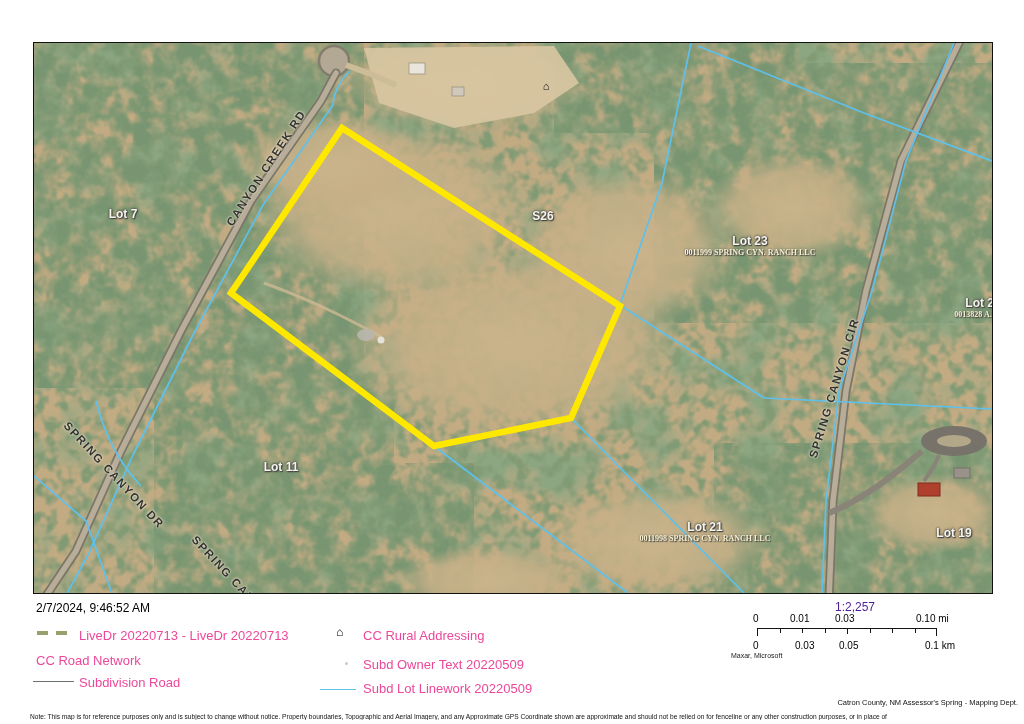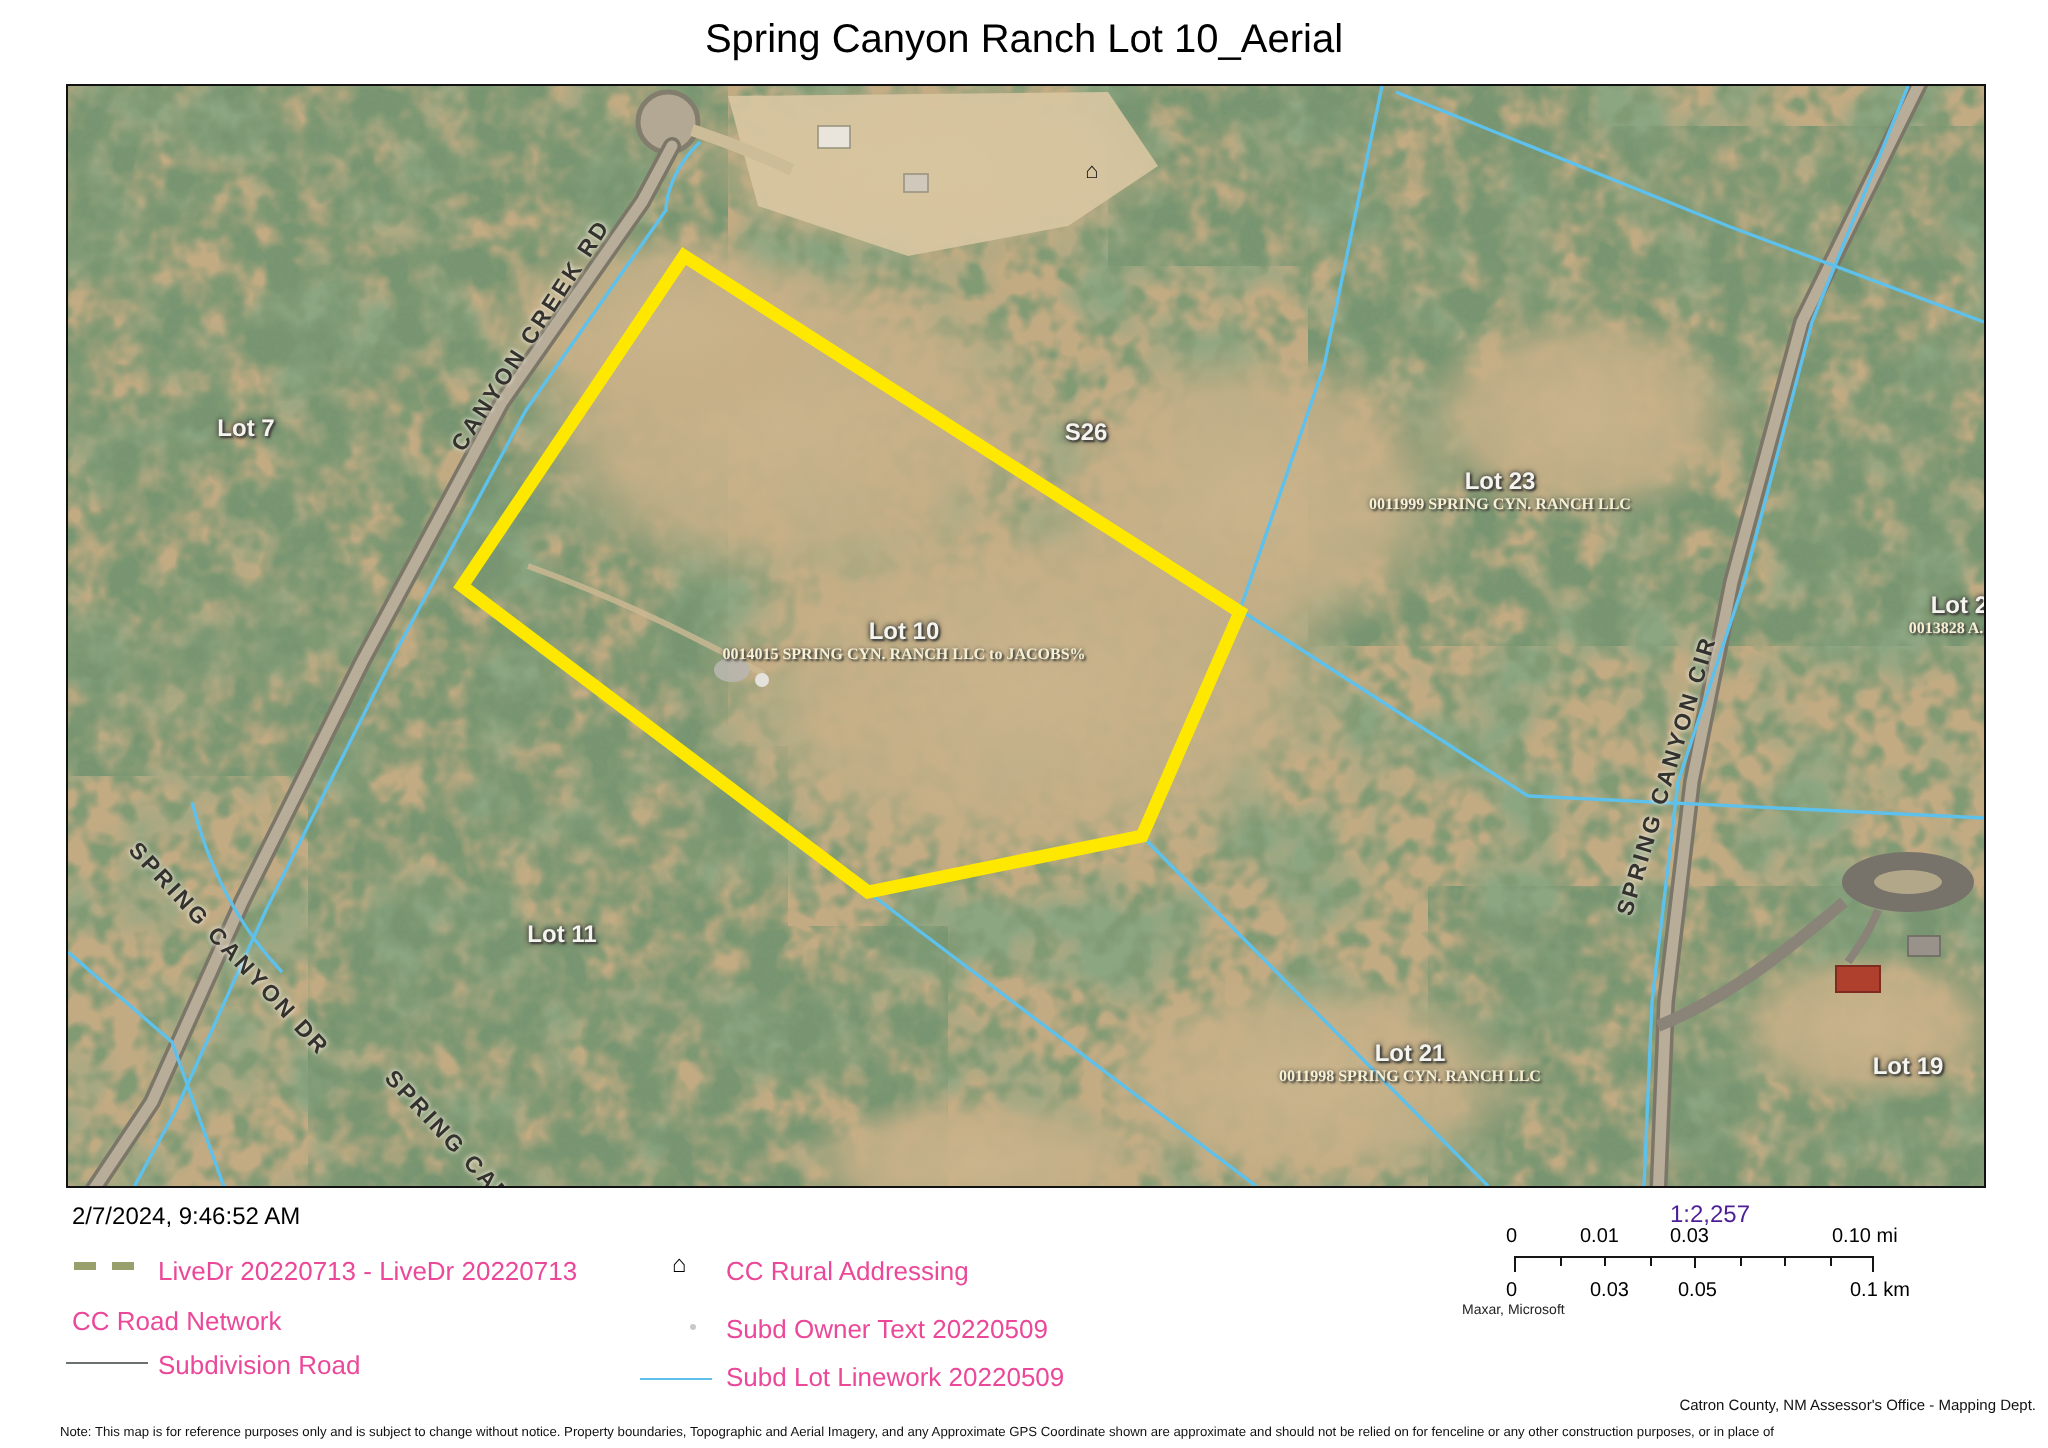--- a/index.html
+++ b/index.html
@@ -32,21 +32,20 @@
   .sb-tick{position:absolute;top:0;width:1.2px;background:#151515;}
   .sb-credit{position:absolute;left:731px;top:652px;font-size:7px;color:#222;}
   .foot-attr{position:absolute;right:6px;top:698px;font-size:7.5px;color:#111;}
   .foot-note{position:absolute;left:30px;top:713px;width:994px;font-size:6.6px;color:#111;white-space:nowrap;overflow:hidden;}
 </style>
 </head>
 <body>
 
 <div class="page">
 
-  <div class="title">Spring Canyon Ranch Lot 10_Aerial</div>
 
   <div class="map">
     <svg width="958" height="550" viewBox="0 0 958 550">
       <defs>
         <radialGradient id="gClear">
           <stop offset="0" stop-color="#ccb58c" stop-opacity="0.97"></stop>
           <stop offset="0.65" stop-color="#c8b087" stop-opacity="0.85"></stop>
           <stop offset="1" stop-color="#c8b087" stop-opacity="0"></stop>
         </radialGradient>
         <filter id="fTreeA" x="-2%" y="-2%" width="104%" height="104%">
@@ -145,24 +144,20 @@
 
     <div class="lotlbl" style="left:77px;top:171px"><span>Lot 7</span></div>
     <div class="lotlbl" style="left:497px;top:173px"><span>S26</span></div>
     <div class="lotlbl" style="left:704px;top:202px">
       <span>Lot 23</span>
       <span class="ownerlbl">0011999 SPRING CYN. RANCH LLC</span>
     </div>
     <div class="lotlbl" style="left:937px;top:264px">
       <span>Lot 24</span>
       <span class="ownerlbl">0013828 A.&amp;K. I</span>
-    </div>
-    <div class="lotlbl" style="left:406px;top:277px">
-      <span>Lot 10</span>
-      <span class="ownerlbl">0014015 SPRING CYN. RANCH LLC to JACOBS%</span>
     </div>
     <div class="lotlbl" style="left:235px;top:424px"><span>Lot 11</span></div>
     <div class="lotlbl" style="left:659px;top:488px">
       <span>Lot 21</span>
       <span class="ownerlbl">0011998 SPRING CYN. RANCH LLC</span>
     </div>
     <div class="lotlbl" style="left:908px;top:490px"><span>Lot 19</span></div>
 
     <div class="roadlbl" style="left:232px;top:125px;transform:translate(-50%,-50%) rotate(-57deg)">CANYON CREEK RD</div>
     <div class="roadlbl" style="left:80px;top:432px;transform:translate(-50%,-50%) rotate(47deg)">SPRING CANYON DR</div>
@@ -203,16 +198,16 @@
     <span class="sb-tick" style="left:135px;height:4px"></span>
     <span class="sb-tick" style="left:157.5px;height:4px"></span>
     <span class="sb-tick" style="left:179px;height:7px"></span>
   </div>
   <span class="sb-lbl" style="left:753px;top:640px">0</span>
   <span class="sb-lbl" style="left:795px;top:640px">0.03</span>
   <span class="sb-lbl" style="left:839px;top:640px">0.05</span>
   <span class="sb-lbl" style="left:925px;top:640px">0.1 km</span>
   <div class="sb-credit">Maxar, Microsoft</div>
 
-  <div class="foot-attr">Catron County, NM Assessor's Office - Mapping Dept.</div>
+  <div class="foot-attr">Catron County, NM Assessor's Spring - Mapping Dept.</div>
   <div class="foot-note">Note: This map is for reference purposes only and is subject to change without notice. Property boundaries, Topographic and Aerial Imagery, and any Approximate GPS Coordinate shown are approximate and should not be relied on for fenceline or any other construction purposes, or in place of</div>
 
 </div>
 
 </body></html>

